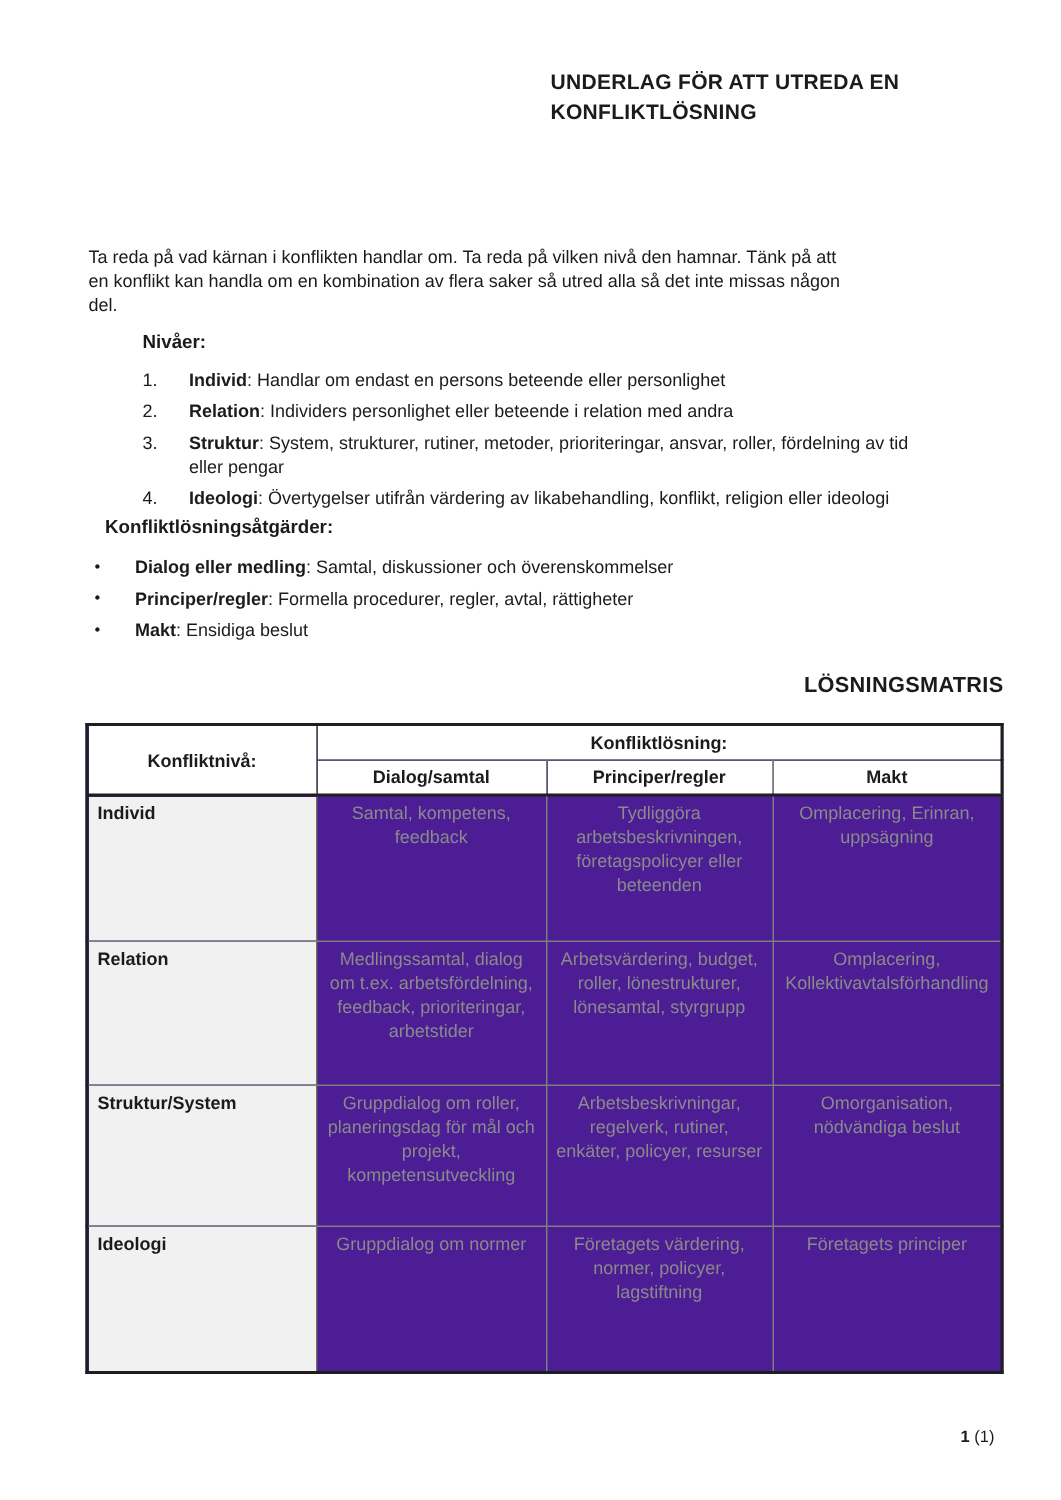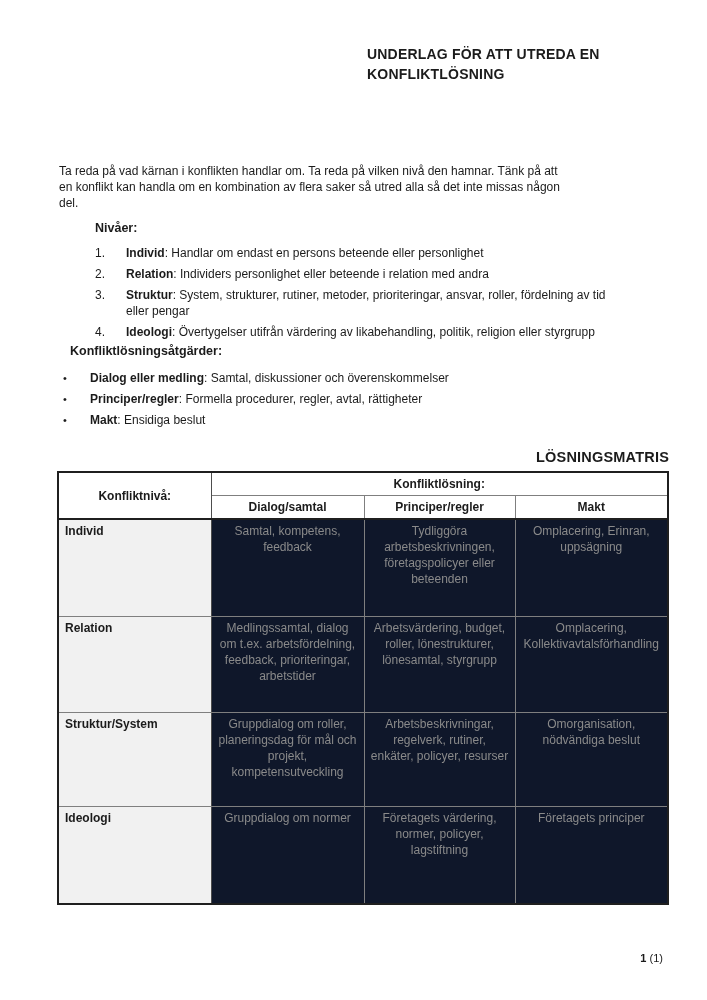--- a/index.html
+++ b/index.html
@@ -75,26 +75,26 @@
     font-weight: bold;
     line-height: 18px;
     letter-spacing: 0.2px;
     text-align: right;
   }
   .matrix-subtitle {
     font-size: 12px;
     line-height: 16px;
   }
   table.matrix-table {
-    margin-top: 5px;
+    margin-top: 16px;
     border-collapse: collapse;
     table-layout: fixed;
     width: 610px;
     border: 2px solid #1f1f1f;
-    background: #0f172a;
+    background: #4c1d95;
   }
   .matrix-table th, .matrix-table td {
     border: 1px solid #7f7f7f;
     font-size: 12px;
     line-height: 16px;
     padding: 3px 6px 3px 6px;
     overflow: hidden;
   }
   .matrix-table thead th {
     font-weight: bold;
@@ -153,21 +153,21 @@
     <div class="list-item">
       <span class="marker">2.</span>
       <span class="item-text"><span class="term">Relation</span><span class="desc">: Individers personlighet eller beteende i relation med andra</span></span>
     </div>
     <div class="list-item">
       <span class="marker">3.</span>
       <span class="item-text"><span class="term">Struktur</span><span class="desc">: System, strukturer, rutiner, metoder, prioriteringar, ansvar, roller, fördelning av tid eller pengar</span></span>
     </div>
     <div class="list-item">
       <span class="marker">4.</span>
-      <span class="item-text"><span class="term">Ideologi</span><span class="desc">: Övertygelser utifrån värdering av likabehandling, politik, religion eller styrgrupp</span></span>
+      <span class="item-text"><span class="term">Ideologi</span><span class="desc">: Övertygelser utifrån värdering av likabehandling, konflikt, religion eller ideologi</span></span>
     </div>
   </div>
 
   <div class="measures">
     <h2 class="section-heading">Konfliktlösningsåtgärder:</h2>
 
     <div class="list-item">
       <span class="marker">•</span>
       <span class="item-text"><span class="term">Dialog eller medling</span><span class="desc">: Samtal, diskussioner och överenskommelser</span></span>
     </div>

